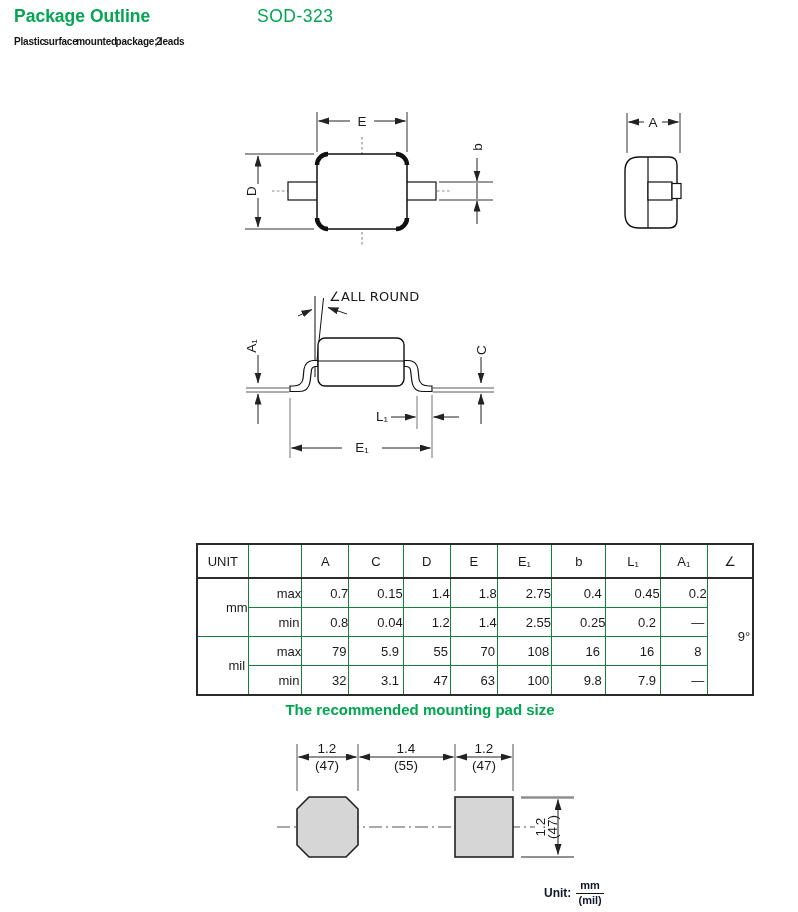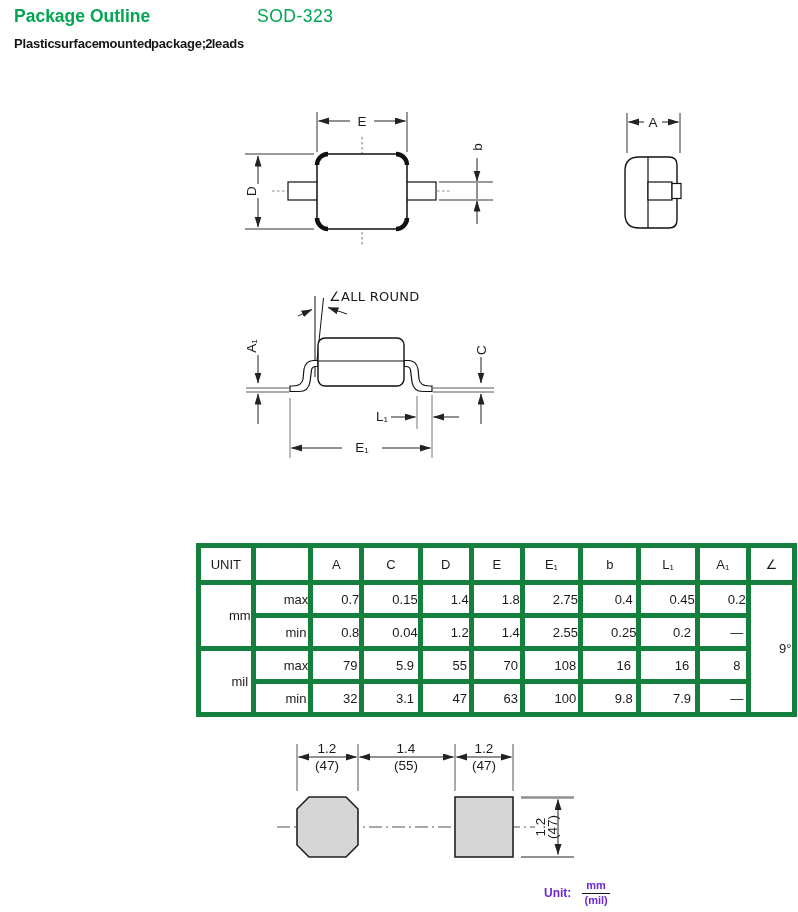--- a/index.html
+++ b/index.html
@@ -2,40 +2,40 @@
 <html><head>
 <meta charset="utf-8">
 <style>
   html,body{margin:0;padding:0;background:#fff;}
   .page{
     position:relative;width:798px;height:912px;background:#fff;overflow:hidden;
     font-family:"Liberation Sans",sans-serif;color:#1a1a1a;
   }
   .hdr-title{position:absolute;left:14px;top:6px;font-size:17.5px;font-weight:700;color:#00A650;letter-spacing:0;}
   .hdr-part{position:absolute;left:257px;top:6px;font-size:17.5px;font-weight:400;color:#00A650;letter-spacing:0.5px;}
-  .subtitle{position:absolute;left:14px;top:36px;font-size:13px;font-weight:700;color:#151515;
+  .subtitle{position:absolute;left:14px;top:36px;font-size:10px;font-weight:700;color:#151515;
     letter-spacing:-0.2px;word-spacing:-4px;}
   svg{position:absolute;left:0;}
   svg text{font-family:"Liberation Sans",sans-serif;font-size:13.5px;fill:#1a1a1a;}
   .angle-note{font-family:"DejaVu Sans",sans-serif;font-size:13px;letter-spacing:0.3px;}
 
   .table-wrap{position:absolute;left:196px;top:543px;}
   table.dims{border-collapse:collapse;table-layout:fixed;border:2px solid #2b2b2b;background:#fff;}
-  table.dims td,table.dims th{border:5px solid #15803d;text-align:center;vertical-align:middle;
+  table.dims td,table.dims th{border:1px solid #15803d;text-align:center;vertical-align:middle;
     font-size:13px;font-weight:400;padding:0;}
   table.dims tr.hrow th{height:32px;border-bottom:2px solid #2b2b2b;}
   table.dims tr.drow td{height:28px;padding-left:28px;}
   td.degree{font-size:15px;}
   th.angle-h{font-family:"DejaVu Sans",sans-serif;}
 
   .pad-title{position:absolute;left:160px;top:701px;width:520px;text-align:center;
     font-size:15px;font-weight:700;color:#00A650;}
 
-  .unit-note{position:absolute;left:544px;top:880px;display:flex;align-items:center;gap:11px;
-    font-size:12px;font-weight:700;color:#6d28d9;}
+  .unit-note{position:absolute;left:544px;top:880px;display:flex;align-items:center;gap:5px;
+    font-size:12px;font-weight:700;color:#0f172a;}
   .frac{display:inline-block;text-align:center;line-height:1.05;font-size:11px;font-weight:700;}
   .frac .num{display:block;border-bottom:1.3px solid #151515;padding:0 4px 1px 4px;}
   .frac .den{display:block;padding-top:1px;}
 </style>
 </head>
 <body>
 
 <div class="page">
 
   <div class="hdr-title">Package Outline</div>
@@ -211,20 +211,21 @@
         <td>63</td>
         <td>100</td>
         <td>9.8</td>
         <td>7.9</td>
         <td>—</td>
       </tr>
     </tbody>
       </table>
   </div>
 
+  <div class="pad-title">The recommended mounting pad size</div>
 
   <svg class="pads" width="798" height="175" viewBox="0 735 798 175" style="top:735px">
     <defs>
       <marker id="ar2" markerWidth="12" markerHeight="8" refX="10.5" refY="3.5" orient="auto-start-reverse" markerUnits="userSpaceOnUse">
         <path d="M0,0 L11,3.5 L0,7 Z" fill="#222"></path>
       </marker>
     </defs>
 
     <line x1="277" y1="827" x2="535" y2="827" stroke="#555" stroke-width="1.1" stroke-dasharray="13,4,2,4"></line>
 

